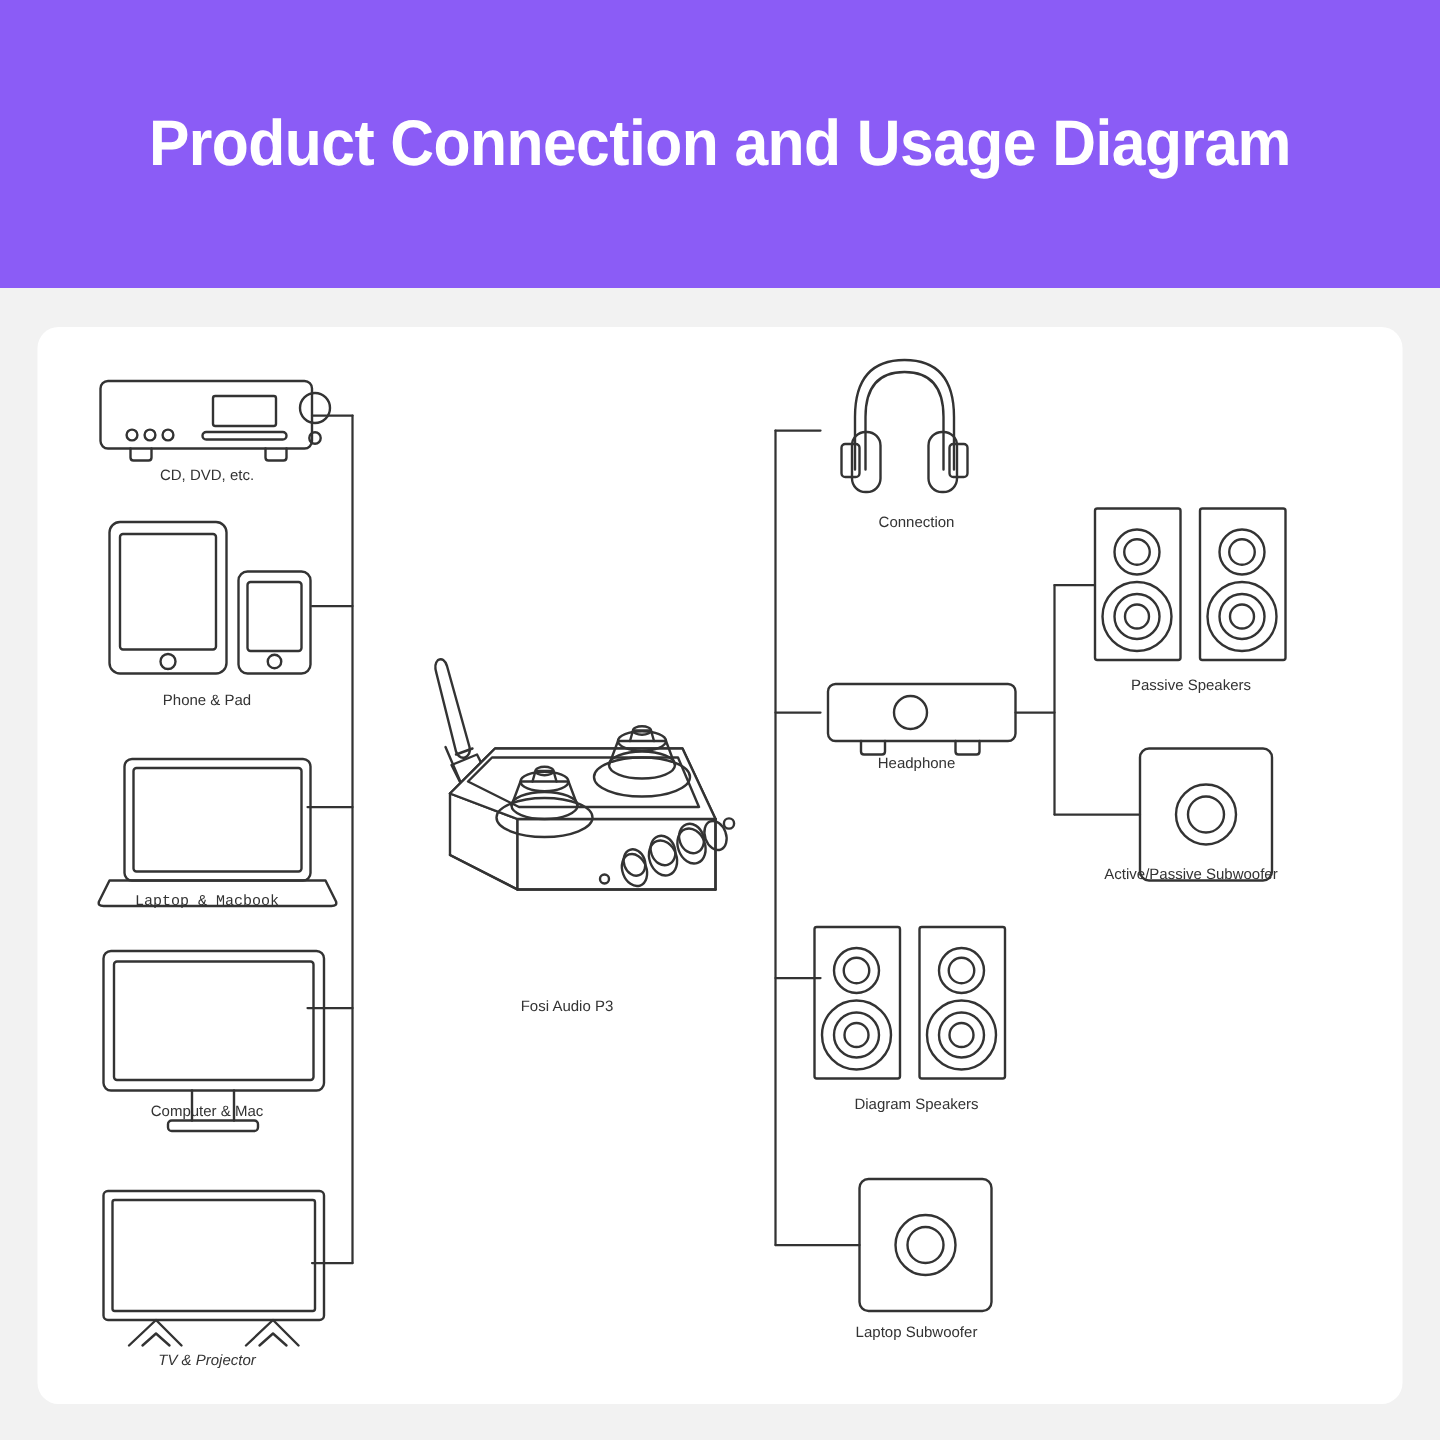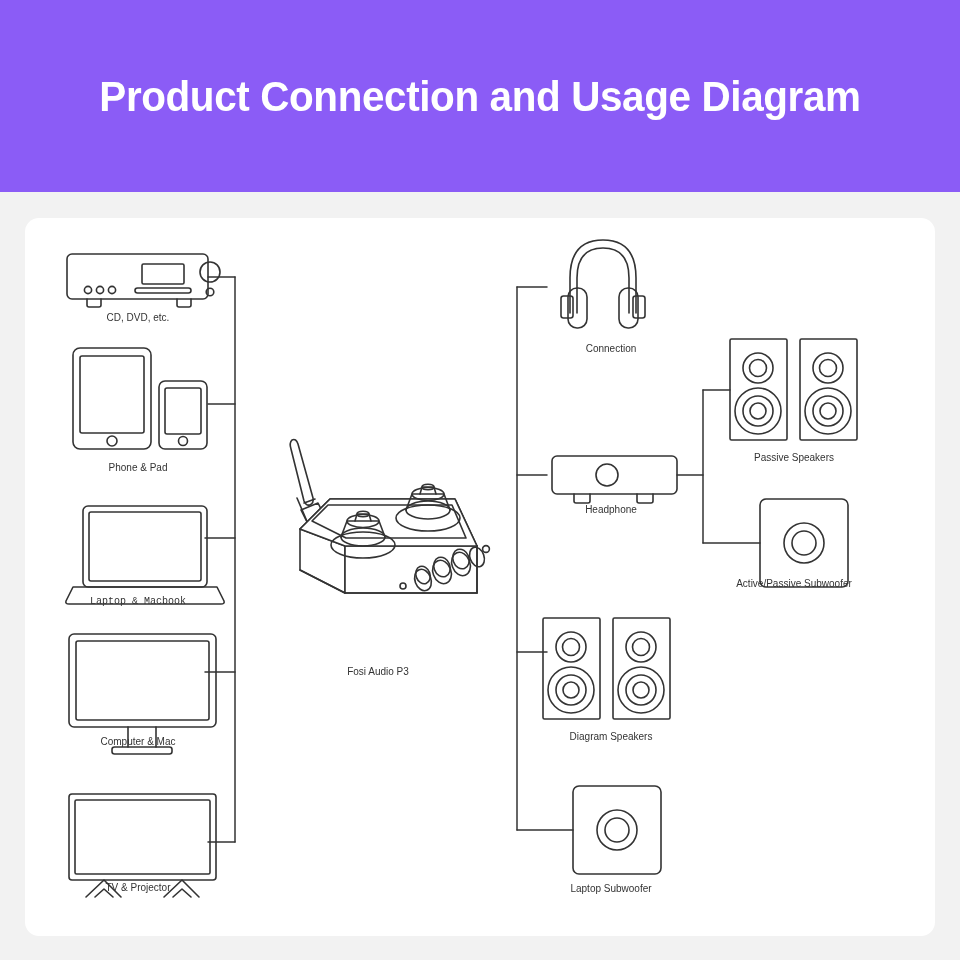--- a/index.html
+++ b/index.html
@@ -247,21 +247,21 @@
         <circle cx="592" cy="612" r="12"></circle>
       </g>
 
     </g>
   </svg>
 
   <div class="label" style="left:113px; top:94px;">CD, DVD, etc.</div>
   <div class="label" style="left:113px; top:244px;">Phone &amp; Pad</div>
   <div class="label" style="left:113px; top:378px;font-family:Liberation Mono, monospace;">Laptop &amp; Macbook</div>
   <div class="label" style="left:113px; top:518px;">Computer &amp; Mac</div>
-  <div class="label" style="left:113px; top:664px;">TV &amp; Projector</div>
+  <div class="label" style="left:113px; top:684px;font-style:italic;">TV &amp; Projector</div>
 
   <div class="label" style="left:353px; top:425px;margin-top:23px;">Fosi Audio P3</div>
 
   <div class="label" style="left:586px; top:125px;">Connection</div>
   <div class="label" style="left:586px; top:286px;">Headphone</div>
   <div class="label" style="left:769px; top:234px;">Passive Speakers</div>
   <div class="label" style="left:769px; top:360px;">Active/Passive Subwoofer</div>
   <div class="label" style="left:586px; top:513px;">Diagram Speakers</div>
   <div class="label" style="left:586px; top:665px;">Laptop Subwoofer</div>
 

